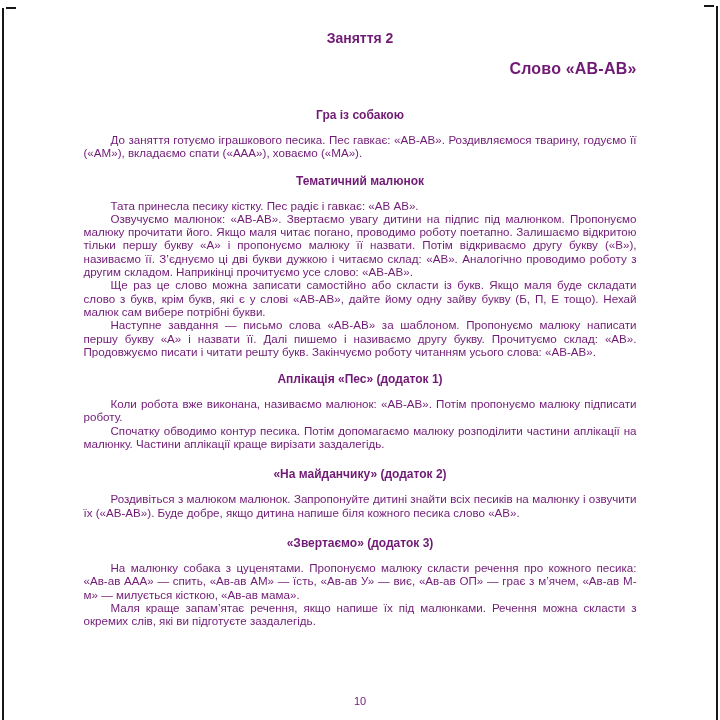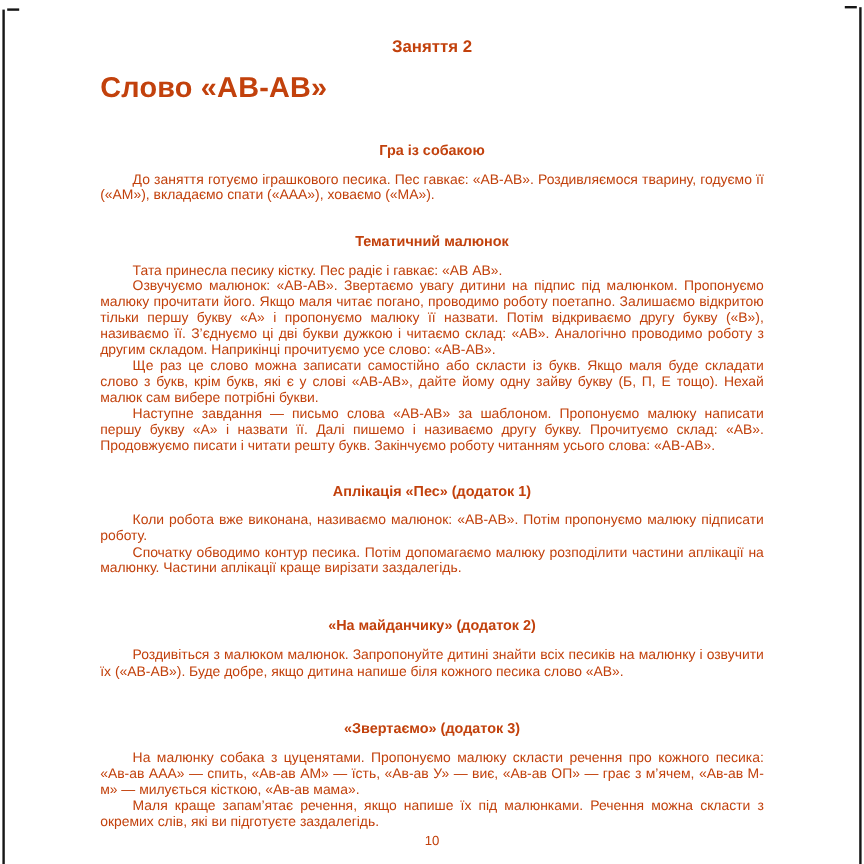--- a/index.html
+++ b/index.html
@@ -1,21 +1,21 @@
 <!DOCTYPE html>
 <html lang="uk"><head>
 <meta charset="utf-8">
 <style>
   html,body{margin:0;padding:0;background:#ffffff;}
   .sheet{
     position:relative;
     width:720px;height:720px;
     background:#ffffff;
     font-family:"Liberation Sans", sans-serif;
-    color:#c2410c;
+    color:#701a75;
     overflow:hidden;
     box-sizing:border-box;
   }
   
   .edge{position:absolute;background:#161616;}
   .edge-left{left:2px;top:8px;width:2px;height:712px;}
   .edge-right{right:2px;top:6px;width:2px;height:714px;}
   .tick{position:absolute;background:#161616;}
   .tick-tl{left:6px;top:7px;width:10px;height:2px;}
   .tick-tr{right:6px;top:5px;width:10px;height:2px;}
@@ -26,35 +26,35 @@
     padding-top:30px;
     box-sizing:border-box;
   }
   .lesson-title{
     text-align:center;
     font-weight:bold;
     font-size:14px;
     margin:0 0 14px 0;
   }
   .main-title{
-    text-align:left;
+    text-align:right;
     font-weight:bold;
-    font-size:24px;
+    font-size:16px;
     margin:0 0 30px 0;
     letter-spacing:0.2px;
   }
   .section-heading{
     text-align:center;
     font-size:12px;
     font-weight:bold;
     margin:17px 0 11px 0;
   }
   .section-heading .note{font-weight:bold;}
-  .section-heading.gap-md{margin-top:24px;}
-  .section-heading.gap-lg{margin-top:34px;}
+  .section-heading.gap-md{margin-top:14px;}
+  .section-heading.gap-lg{}
   p.body-par{
     margin:0;
     font-size:11.6px;
     line-height:13.3px;
     text-align:justify;
     text-indent:27px;
   }
   .page-number{
     position:absolute;
     left:0;right:0;

